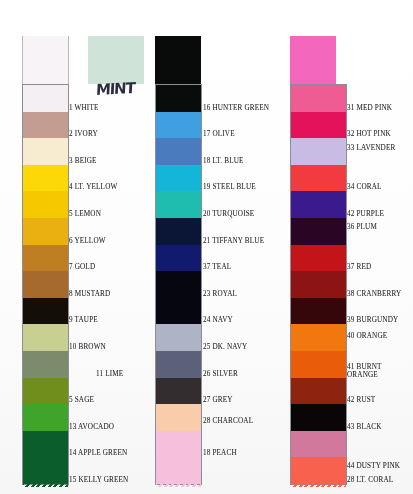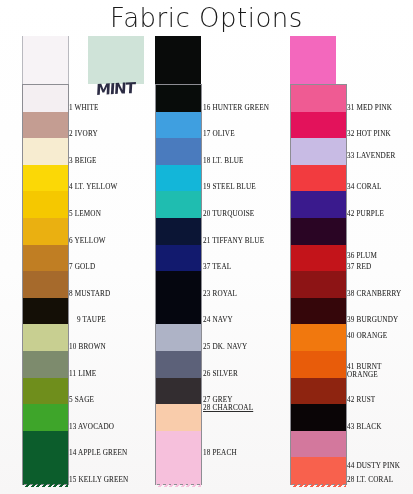--- a/index.html
+++ b/index.html
@@ -93,21 +93,20 @@
   }
   .blur{
     filter:blur(0.15px);
   }
 </style>
 </head>
 <body>
 
 <div id="page">
 
-  <div id="title">Fabric Options</div>
 
   <div class="topswatch" style="left:22px;width:46px;height:48px;background:#f7f3f6;"></div>
   <div class="vrule" style="left:22px;top:36px;height:48px;"></div>
   <div class="vrule" style="left:68px;top:36px;height:48px;"></div>
 
   <div id="mint-top"></div>
 
   <div class="topswatch" style="left:155px;width:46px;height:48px;background:#090b0a;"></div>
 
   <div class="topswatch" style="left:290px;width:46px;height:48px;background:#f368bd;"></div>
@@ -162,23 +161,23 @@
       </div>
     <div class="labels" id="labels-1" style="left:47px;">
         <div class="label" style="top: 19.6px;">1 WHITE</div>
         <div class="label" style="top: 46.2px;">2 IVORY</div>
         <div class="label" style="top: 72.8px;">3 BEIGE</div>
         <div class="label" style="top: 99.4px;">4 LT. YELLOW</div>
         <div class="label" style="top: 126px;">5 LEMON</div>
         <div class="label" style="top: 152.6px;">6 YELLOW</div>
         <div class="label" style="top: 179.2px;">7 GOLD</div>
         <div class="label" style="top: 205.8px;">8 MUSTARD</div>
-        <div class="label" style="top: 232.4px; padding-left: 8px;">9 TAUPE</div>
+        <div class="label" style="top: 232.4px;">9 TAUPE</div>
         <div class="label" style="top: 259px;">10 BROWN</div>
-        <div class="label" style="top: 285.6px;">11 LIME</div>
+        <div class="label" style="top: 285.6px; margin-left: 27px;">11 LIME</div>
         <div class="label" style="top: 312.2px;">5 SAGE</div>
         <div class="label" style="top: 338.8px;">13 AVOCADO</div>
         <div class="label" style="top: 365.4px;">14 APPLE GREEN</div>
         <div class="label" style="top: 392px;">15 KELLY GREEN</div>
       </div>
   </div>
 
   <div class="column" style="left:155px;top:84px;">
     <div class="strip blur" id="strip-2" style="width: 45px; height: 399px;">
         <div class="swatch" style="height: 26.6px; background: rgb(8, 12, 10);">
@@ -233,21 +232,21 @@
         <div class="label" style="top: 72.8px;">18 LT. BLUE</div>
         <div class="label" style="top: 99.4px;">19 STEEL BLUE</div>
         <div class="label" style="top: 126px;">20 TURQUOISE</div>
         <div class="label" style="top: 152.6px;">21 TIFFANY BLUE</div>
         <div class="label" style="top: 179.2px;">37 TEAL</div>
         <div class="label" style="top: 205.8px;">23 ROYAL</div>
         <div class="label" style="top: 232.4px;">24 NAVY</div>
         <div class="label" style="top: 259px;">25 DK. NAVY</div>
         <div class="label" style="top: 285.6px;">26 SILVER</div>
         <div class="label" style="top: 312.2px;">27 GREY</div>
-        <div class="label" style="top: 320px; text-decoration: underline;">28 CHARCOAL</div>
+        <div class="label" style="top: 333px;">28 CHARCOAL</div>
         <div class="label" style="top: 365.4px;">18 PEACH</div>
         <div class="label" style="top: 416px;">30 LT. PINK</div>
       </div>
   </div>
 
   <div class="column" style="left:290px;top:84px;">
     <div class="strip blur" id="strip-3" style="width: 55px; height: 399px;">
         <div class="swatch" style="height: 26.6px; background: rgb(239, 91, 147);">
           <div class="pink-edge" style="background: repeating-linear-gradient(135deg, rgb(239, 91, 147) 0px, rgb(239, 91, 147) 2px, transparent 2px, transparent 4px);"></div>
         </div>
@@ -290,24 +289,24 @@
         <div class="swatch" style="height: 26.6px; background: rgb(211, 120, 157);">
           <div class="pink-edge" style="background: repeating-linear-gradient(135deg, rgb(211, 120, 157) 0px, rgb(211, 120, 157) 2px, transparent 2px, transparent 4px);"></div>
         </div>
         <div class="swatch" style="height: 26.6px; background: rgb(248, 97, 77);">
           <div class="pink-edge" style="background: repeating-linear-gradient(135deg, rgb(248, 97, 77) 0px, rgb(248, 97, 77) 2px, transparent 2px, transparent 4px);"></div>
         </div>
       </div>
     <div class="labels" id="labels-3" style="left:57px;">
         <div class="label" style="top: 19.6px;">31 MED PINK</div>
         <div class="label" style="top: 46.2px;">32 HOT PINK</div>
-        <div class="label" style="top: 68px;">33 LAVENDER</div>
+        <div class="label" style="top: 60px;">33 LAVENDER</div>
         <div class="label" style="top: 99.4px;">34 CORAL</div>
         <div class="label" style="top: 126px;">42 PURPLE</div>
-        <div class="label" style="top: 168px;">36 PLUM</div>
+        <div class="label" style="top: 139px;">36 PLUM</div>
         <div class="label" style="top: 179.2px;">37 RED</div>
         <div class="label" style="top: 205.8px;">38 CRANBERRY</div>
         <div class="label" style="top: 232.4px;">39 BURGUNDY</div>
         <div class="label" style="top: 248px; font-family: Liberation Serif, serif;">40 ORANGE</div>
         <div class="label two-line" style="top: 278.6px;">41 BURNT
 ORANGE</div>
         <div class="label" style="top: 312.2px;">42 RUST</div>
         <div class="label" style="top: 338.8px;">43 BLACK</div>
         <div class="label" style="top: 378px;">44 DUSTY PINK</div>
         <div class="label" style="top: 392px;">28 LT. CORAL</div>

